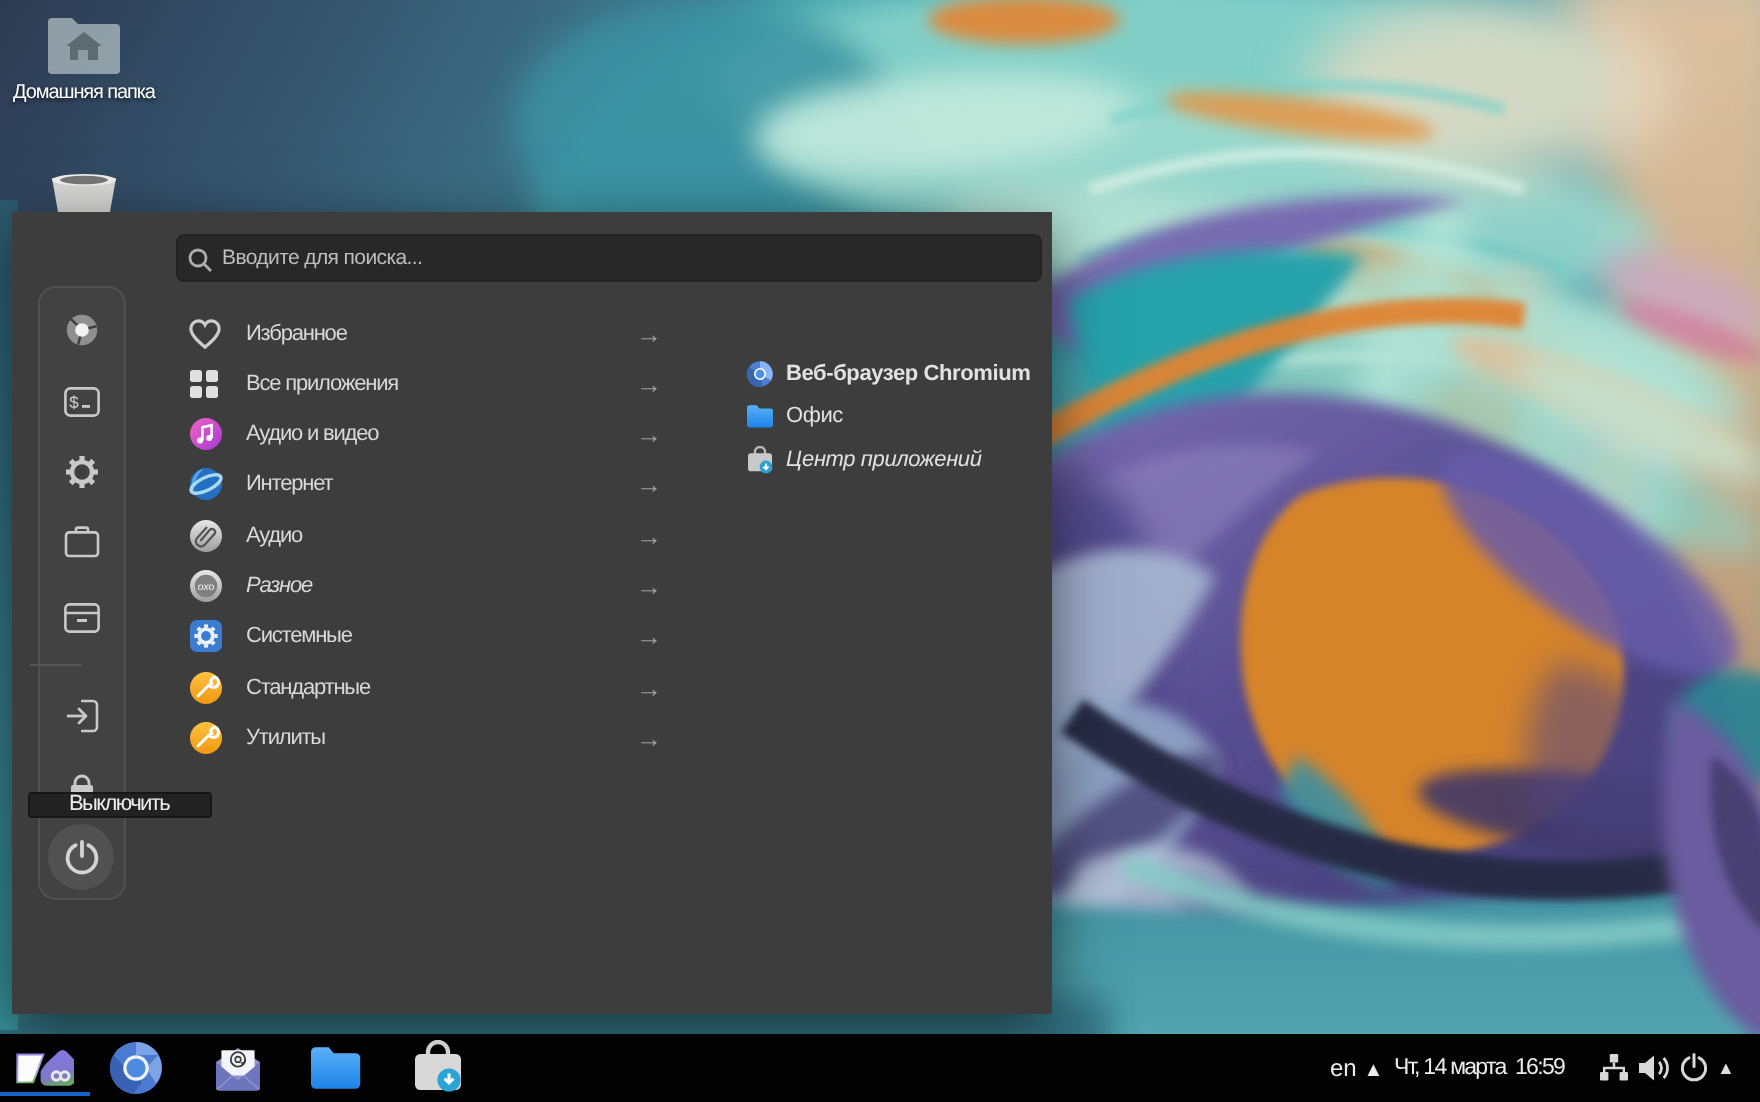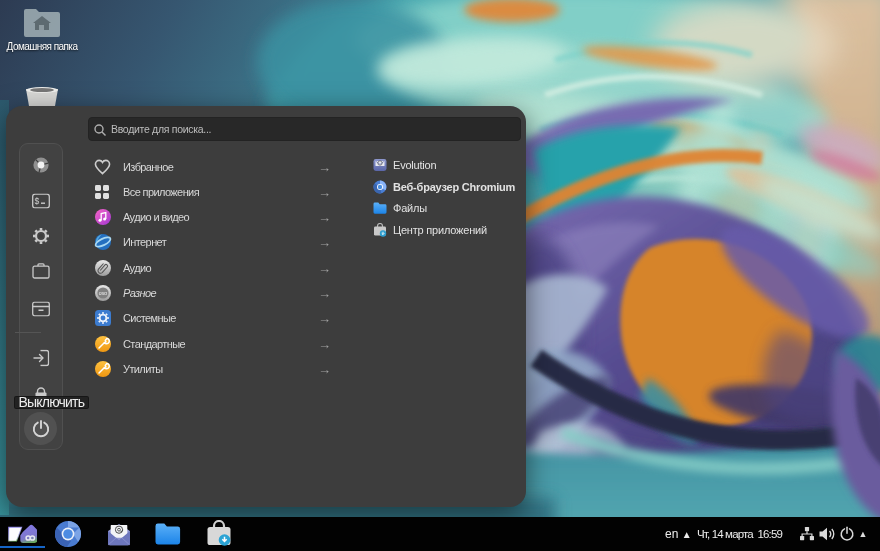--- a/index.html
+++ b/index.html
@@ -3,29 +3,29 @@
 <meta charset="utf-8">
 <style>
   * { margin:0; padding:0; box-sizing:border-box; }
   html,body { width:880px; height:551px; overflow:hidden; background:#000; font-family:"Liberation Sans", sans-serif; }
   #stage { position:relative; width:880px; height:551px; }
   #wall { position:absolute; left:0; top:0; }
   
   #homeicon { position:absolute; left:22px; top:8px; width:40px; height:29px; }
   #homelabel { position:absolute; left:-18px; top:41px; width:120px; text-align:center; white-space:nowrap; color:#fff; font-size:10px; letter-spacing:-0.55px; text-shadow:0 1px 2px rgba(0,0,0,.7); }
   
-  #menu { position:absolute; left:6px; top:106px; width:520px; height:401px; background:#3d3d3d; border-radius:16px; box-shadow:0 8px 28px rgba(0,0,0,.55); }
+  #menu { position:absolute; left:6px; top:106px; width:520px; height:401px; background:#3d3d3d; border-radius:0; box-shadow:0 8px 28px rgba(0,0,0,.55); }
   #search { position:absolute; left:82px; top:11px; width:433px; height:24px; background:#282828; border:1px solid #232323; border-radius:4px; color:#bdbdbd; font-size:10.5px; letter-spacing:-0.3px; line-height:23px; padding-left:22px; }
   #search svg { position:absolute; left:4px; top:5px; }
   #sidebar { position:absolute; left:13px; top:37px; width:44px; height:307px; background:#424242; border:1px solid #505050; border-radius:9px; }
   .sbi { position:absolute; left:35px; transform:translate(-50%,-50%); }
   #sep { position:absolute; left:9px; width:26px; height:1px; background:#555; top:226px; }
   #powerbtn { position:absolute; left:18px; top:306px; width:33px; height:33px; border-radius:50%; background:#515151; }
   #powerbtn svg { position:absolute; left:6.5px; top:6.5px; }
-  #tooltip { position:absolute; left:7.5px; top:289.5px; height:13px; border-radius:2px; background:rgba(32,32,32,0.93); border:1px solid rgba(20,20,20,0.8); color:#ededed; font-size:14px; letter-spacing:-0.8px; line-height:11.5px; padding:0 4px; white-space:nowrap; z-index:5; }
+  #tooltip { position:absolute; left:7.5px; top:289.5px; height:13px; border-radius:2px; background:rgba(32,32,32,0.93); border:1px solid rgba(20,20,20,0.8); color:#ededed; font-size:11px; letter-spacing:-0.8px; line-height:11.5px; padding:0 20px; white-space:nowrap; z-index:5; }
   .cat { position:absolute; left:84px; width:248px; height:25px; }
   .cat .ci { position:absolute; left:4px; top:50%; transform:translate(0,-50%); }
   .cat .cl { position:absolute; left:33px; top:50%; transform:translateY(-50%); color:#d8d8d8; font-size:11px; letter-spacing:-0.6px; white-space:nowrap; }
   .cat .ar { position:absolute; right:7px; top:50%; transform:translateY(-50%); color:#a2a2a2; font-size:13px; }
   .app { position:absolute; left:360px; width:160px; height:21px; }
   .app .ci { position:absolute; left:7px; top:50%; transform:translate(0,-50%); }
   .app .cl { position:absolute; left:27px; top:50%; transform:translateY(-50%); color:#e2e2e2; font-size:11px; letter-spacing:-0.2px; white-space:nowrap; }
   
   #bar { position:absolute; left:0; top:517px; width:880px; height:34px; background:#020202; }
   .tbi { position:absolute; top:50%; transform:translate(-50%,-50%); }
@@ -336,58 +336,43 @@
   </div>
   <div class="cat" style="top:250.4px;">
     <svg class="ci" width="18" height="18" viewBox="0 0 18 18">
           <circle cx="9" cy="9" r="8" fill="url(#amb)"></circle>
           <path d="M5,13 L10.5,7.5 M10.5,7.5 a2.6,2.6 0 1 0 2.4,-4 l-1.6,1.8 l0.6,1.6 Z" fill="none" stroke="#fff" stroke-width="1.5" stroke-linecap="round"></path>
         </svg>
     <span class="cl">Утилиты</span>
         <span class="ar">→</span>
   </div>
 
-  <div class="app" style="top:48px;">
-    <svg class="ci" width="14" height="14" viewBox="0 0 14 14">
-          <defs>
-            <linearGradient id="evo" x1="0" y1="0" x2="0" y2="1">
-              <stop offset="0" stop-color="#8d97cc"></stop>
-              <stop offset="1" stop-color="#5a66a8"></stop>
-            </linearGradient>
-          </defs>
-          <rect x="0.5" y="1" width="13" height="12" rx="2.4" fill="url(#evo)"></rect>
-          <path d="M2.5,3 h9 v5 h-9 Z" fill="#e8eaf2"></path>
-          <path d="M2.5,3 L7,6.4 L11.5,3" fill="none" stroke="#8d97cc" stroke-width="1"></path>
-          <circle cx="7" cy="5" r="2.2" fill="none" stroke="#555" stroke-width="0.7"></circle>
-        </svg>
-    <span class="cl">Evolution</span>
-  </div>
   <div class="app" style="top:70px;font-weight:bold;">
     <svg class="ci" width="14" height="14" viewBox="0 0 14 14">
           <circle cx="7" cy="7" r="6.4" fill="#4a7fd4"></circle>
           <path d="M7,0.6 a6.4,6.4 0 0 1 5.5,9.6 L7,7 Z" fill="#89b4f8"></path>
           <path d="M1.5,3.5 a6.4,6.4 0 0 0 6.8,9.8 L7,7 Z" fill="#3a66b0"></path>
           <circle cx="7" cy="7" r="3" fill="#fff"></circle>
           <circle cx="7" cy="7" r="2.2" fill="#4a90e2"></circle>
         </svg>
     <span class="cl">Веб-браузер Chromium</span>
   </div>
   <div class="app" style="top:91.7px;">
     <svg class="ci" width="14" height="12" viewBox="0 0 14 12">
           <defs>
             <linearGradient id="fold" x1="0" y1="0" x2="0" y2="1">
               <stop offset="0" stop-color="#5bb0f8"></stop>
               <stop offset="1" stop-color="#1c84e8"></stop>
             </linearGradient>
           </defs>
           <path d="M0.5,2 a1.4,1.4 0 0 1 1.4,-1.4 h3.4 l1.4,1.7 h5.4 a1.4,1.4 0 0 1 1.4,1.4 v6.6 a1.4,1.4 0 0 1 -1.4,1.4 H1.9 a1.4,1.4 0 0 1 -1.4,-1.4 Z" fill="url(#fold)"></path>
         </svg>
-    <span class="cl">Файлы</span>
-  </div>
-  <div class="app" style="top:113.4px;">
+    <span class="cl">Офис</span>
+  </div>
+  <div class="app" style="top:113.4px;font-style:italic;">
     <svg class="ci" width="14" height="14" viewBox="0 0 14 14">
           <path d="M4.5,4 v-1 a2.5,2.5 0 0 1 5,0 v1" fill="none" stroke="#b8b8b8" stroke-width="1.2"></path>
           <rect x="1" y="3.6" width="12" height="9" rx="1.4" fill="#c9c9c9"></rect>
           <circle cx="10" cy="10.5" r="3.2" fill="#2f9fd0"></circle>
           <path d="M10,8.8 v2.6 m-1.3,-1.1 l1.3,1.3 l1.3,-1.3" stroke="#fff" stroke-width="0.9" fill="none"></path>
         </svg>
     <span class="cl">Центр приложений</span>
   </div>
 </div>
 

